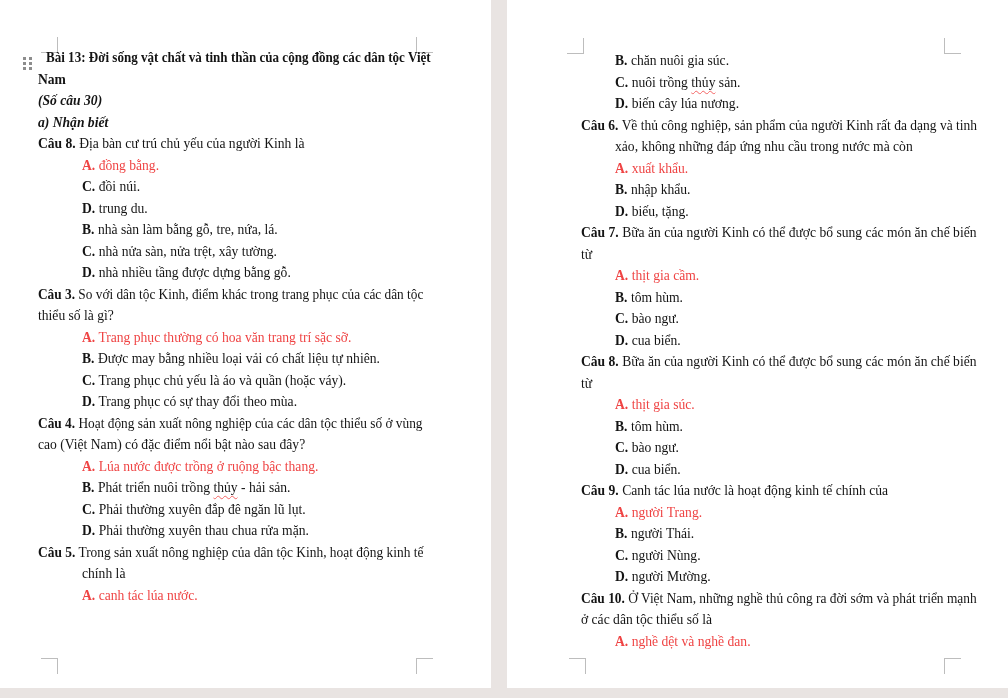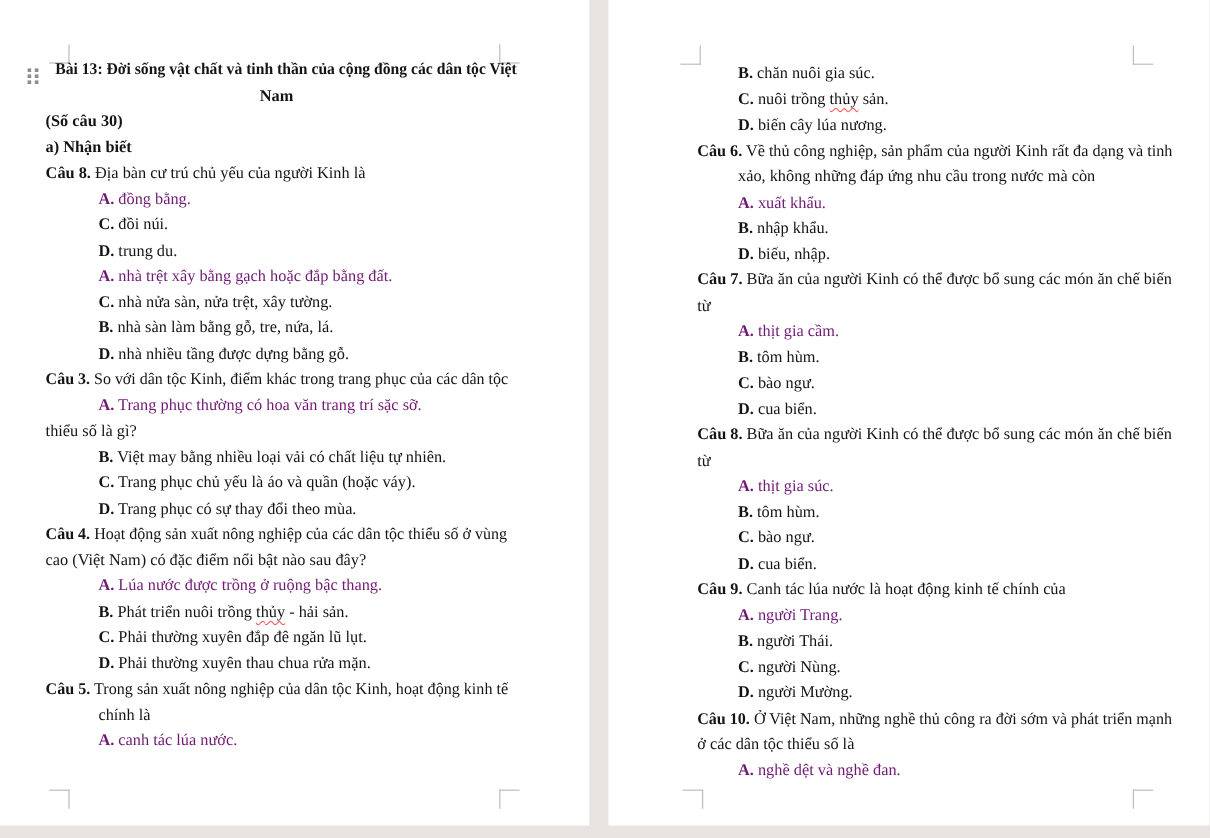--- a/index.html
+++ b/index.html
@@ -32,27 +32,27 @@
     grid-template-columns:3px 3px;grid-template-rows:3px 3px 3px;gap:2px 3px;cursor:grab}
   .handle i{background:#8d8d8d;display:block}
 
   
   .col{position:absolute}
   #colL{left:38px;top:47px;width:385px}
   #colR{left:74px;top:50px;width:396px}
 
   .line{height:21.5px;line-height:21.5px;font-size:13.6px;white-space:nowrap}
   .lt{display:inline-block;white-space:nowrap;transform-origin:left center}
-  .title-line{text-align:center}
+  .title-line{text-align:left}
   .title-line .lt{transform-origin:center center}
   .b{font-weight:bold}
-  .i{}
+  .i{font-style:italic}
   .opt-indent{padding-left:44px}
   #pageR .opt-indent{padding-left:34px}
-  .red{color:#701a75}
+  .red{color:#ef4444}
   .sq{text-decoration-line:underline;text-decoration-style:wavy;
       text-decoration-color:#f46464;text-decoration-thickness:1px;text-underline-offset:3px}
 </style>
 </head>
 <body>
 
 <div class="page" id="pageL">
   <div class="mark tl"></div>
   <div class="mark tr"></div>
   <div class="mark bl"></div>
@@ -67,28 +67,27 @@
   </div>
   <div class="col" id="colL">
       <div class="line title-line"><span class="lt" style="transform: scaleX(0.9601);"><span class="b">Bài 13: Đời sống vật chất và tinh thần của cộng đồng các dân tộc Việt</span></span></div>
       <div class="line title-line"><span class="lt"><span class="b">Nam</span></span></div>
       <div class="line meta-line"><span class="lt"><span class="b i">(Số câu 30)</span></span></div>
       <div class="line meta-line"><span class="lt"><span class="b i">a) Nhận biết</span></span></div>
       <div class="line q-line"><span class="lt"><span class="b">Câu 8.</span><span> Địa bàn cư trú chủ yếu của người Kinh là</span></span></div>
       <div class="line option opt-indent red"><span class="lt"><span class="b">A.</span><span> </span><span>đồng bằng.</span></span></div>
       <div class="line option opt-indent"><span class="lt"><span class="b">C.</span><span> </span><span>đồi núi.</span></span></div>
       <div class="line option opt-indent"><span class="lt"><span class="b">D.</span><span> </span><span>trung du.</span></span></div>
-      <div class="line option opt-indent red"><span class="lt"><span class="b">A.</span><span> </span><span>nhà trệt xây bằng gạch hoặc đắp bằng đất.</span></span></div>
+      <div class="line option opt-indent"><span class="lt"><span class="b">B.</span><span> </span><span>nhà sàn làm bằng gỗ, tre, nứa, lá.</span></span></div>
       <div class="line option opt-indent"><span class="lt"><span class="b">C.</span><span> </span><span>nhà nửa sàn, nửa trệt, xây tường.</span></span></div>
-      <div class="line option opt-indent"><span class="lt"><span class="b">B.</span><span> </span><span>nhà sàn làm bằng gỗ, tre, nứa, lá.</span></span></div>
       <div class="line option opt-indent"><span class="lt"><span class="b">D.</span><span> </span><span>nhà nhiều tầng được dựng bằng gỗ.</span></span></div>
       <div class="line q-line"><span class="lt" style="transform: scaleX(0.979644);"><span class="b">Câu 3.</span><span> So với dân tộc Kinh, điểm khác trong trang phục của các dân tộc</span></span></div>
+      <div class="line q-line"><span class="lt"><span>thiểu số là gì?</span></span></div>
       <div class="line option opt-indent red"><span class="lt"><span class="b">A.</span><span> </span><span>Trang phục thường có hoa văn trang trí sặc sỡ.</span></span></div>
-      <div class="line q-line"><span class="lt"><span>thiểu số là gì?</span></span></div>
-      <div class="line option opt-indent"><span class="lt"><span class="b">B.</span><span> </span><span>Việt may bằng nhiều loại vải có chất liệu tự nhiên.</span></span></div>
+      <div class="line option opt-indent"><span class="lt"><span class="b">B.</span><span> </span><span>Được may bằng nhiều loại vải có chất liệu tự nhiên.</span></span></div>
       <div class="line option opt-indent"><span class="lt"><span class="b">C.</span><span> </span><span>Trang phục chủ yếu là áo và quần (hoặc váy).</span></span></div>
       <div class="line option opt-indent"><span class="lt"><span class="b">D.</span><span> </span><span>Trang phục có sự thay đổi theo mùa.</span></span></div>
       <div class="line q-line"><span class="lt" style="transform: scaleX(0.982143);"><span class="b">Câu 4.</span><span> Hoạt động sản xuất nông nghiệp của các dân tộc thiểu số ở vùng</span></span></div>
       <div class="line q-line"><span class="lt"><span>cao (Việt Nam) có đặc điểm nổi bật nào sau đây?</span></span></div>
       <div class="line option opt-indent red"><span class="lt"><span class="b">A.</span><span> </span><span>Lúa nước được trồng ở ruộng bậc thang.</span></span></div>
       <div class="line option opt-indent"><span class="lt"><span class="b">B.</span><span> </span><span>Phát triển nuôi trồng </span><span class="sq">thủy</span><span> - hải sản.</span></span></div>
       <div class="line option opt-indent"><span class="lt"><span class="b">C.</span><span> </span><span>Phải thường xuyên đắp đê ngăn lũ lụt.</span></span></div>
       <div class="line option opt-indent"><span class="lt"><span class="b">D.</span><span> </span><span>Phải thường xuyên thau chua rửa mặn.</span></span></div>
       <div class="line q-line"><span class="lt" style="transform: scaleX(0.987179);"><span class="b">Câu 5.</span><span> Trong sản xuất nông nghiệp của dân tộc Kinh, hoạt động kinh tế</span></span></div>
       <div class="line q-line opt-indent"><span class="lt"><span>chính là</span></span></div>
@@ -102,21 +101,21 @@
   <div class="mark bl"></div>
   <div class="mark br"></div>
   <div class="col" id="colR">
       <div class="line option opt-indent"><span class="lt"><span class="b">B.</span><span> </span><span>chăn nuôi gia súc.</span></span></div>
       <div class="line option opt-indent"><span class="lt"><span class="b">C.</span><span> </span><span>nuôi trồng </span><span class="sq">thủy</span><span> sản.</span></span></div>
       <div class="line option opt-indent"><span class="lt"><span class="b">D.</span><span> </span><span>biến cây lúa nương.</span></span></div>
       <div class="line q-line"><span class="lt" style="transform: scaleX(0.992481);"><span class="b">Câu 6.</span><span> Về thủ công nghiệp, sản phẩm của người Kinh rất đa dạng và tinh</span></span></div>
       <div class="line q-line opt-indent"><span class="lt"><span>xảo, không những đáp ứng nhu cầu trong nước mà còn</span></span></div>
       <div class="line option opt-indent red"><span class="lt"><span class="b">A.</span><span> </span><span>xuất khẩu.</span></span></div>
       <div class="line option opt-indent"><span class="lt"><span class="b">B.</span><span> </span><span>nhập khẩu.</span></span></div>
-      <div class="line option opt-indent"><span class="lt"><span class="b">D.</span><span> </span><span>biếu, nhập.</span></span></div>
+      <div class="line option opt-indent"><span class="lt"><span class="b">D.</span><span> </span><span>biếu, tặng.</span></span></div>
       <div class="line q-line"><span class="lt"><span class="b">Câu 7.</span><span> Bữa ăn của người Kinh có thể được bổ sung các món ăn chế biến</span></span></div>
       <div class="line q-line"><span class="lt"><span>từ</span></span></div>
       <div class="line option opt-indent red"><span class="lt"><span class="b">A.</span><span> </span><span>thịt gia cầm.</span></span></div>
       <div class="line option opt-indent"><span class="lt"><span class="b">B.</span><span> </span><span>tôm hùm.</span></span></div>
       <div class="line option opt-indent"><span class="lt"><span class="b">C.</span><span> </span><span>bào ngư.</span></span></div>
       <div class="line option opt-indent"><span class="lt"><span class="b">D.</span><span> </span><span>cua biển.</span></span></div>
       <div class="line q-line"><span class="lt"><span class="b">Câu 8.</span><span> Bữa ăn của người Kinh có thể được bổ sung các món ăn chế biến</span></span></div>
       <div class="line q-line"><span class="lt"><span>từ</span></span></div>
       <div class="line option opt-indent red"><span class="lt"><span class="b">A.</span><span> </span><span>thịt gia súc.</span></span></div>
       <div class="line option opt-indent"><span class="lt"><span class="b">B.</span><span> </span><span>tôm hùm.</span></span></div>

